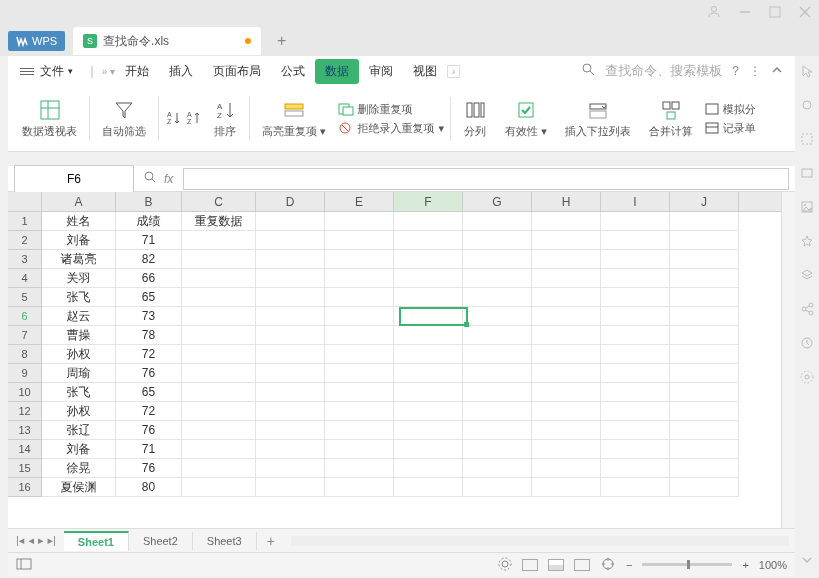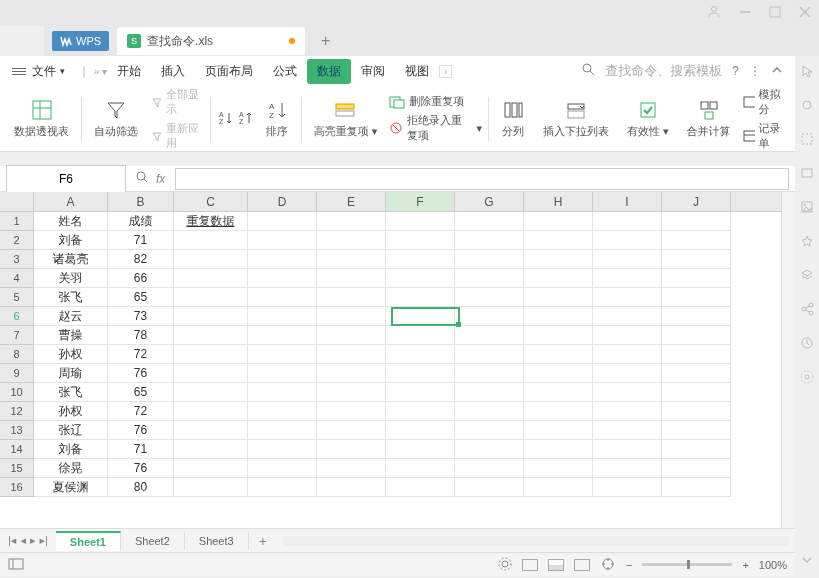--- a/index.html
+++ b/index.html
@@ -3,21 +3,21 @@
 <meta charset="utf-8">
 <style>
 * { margin: 0; padding: 0; box-sizing: border-box; font-family: "Microsoft YaHei", Arial, sans-serif; }
 body { width: 819px; height: 578px; background: #f0f0f0; overflow: hidden; position: relative; }
 
 
 .titlebar { height: 26px; background: #e8e8e8; display: flex; justify-content: flex-end; align-items: center; padding: 0 8px; gap: 18px; }
 .titlebar svg { opacity: 0.4; }
 
 
-.tabrow { height: 30px; background: #e8e8e8; display: flex; align-items: center; padding-left: 8px; margin-left: 44px; }
+.tabrow { height: 30px; background: #e8e8e8; display: flex; align-items: center; padding-left: 8px; }
 .wps-logo { background: #4a8bc2; color: #fff; font-size: 11px; padding: 4px 8px; border-radius: 2px; margin-right: 8px; display:flex; align-items:center; gap:4px;}
 .file-tab { background: #fff; height: 28px; display: flex; align-items: center; padding: 0 10px; border-radius: 4px 4px 0 0; font-size: 12px; color: #555; gap: 6px; }
 .file-tab .ficon { width: 14px; height: 14px; background: #3cb371; border-radius: 2px; display:flex; align-items:center; justify-content:center; color:#fff; font-size:9px;}
 .dot-orange { width: 6px; height: 6px; background: #ff9800; border-radius: 50%; margin-left: 70px; }
 .plus-tab { margin-left: 16px; color: #888; font-size: 16px; }
 
 
 .menubar { height: 30px; background: #fff; display: flex; align-items: center; padding: 0 12px; font-size: 12px; color: #333; gap: 0; }
 .menu-file { display: flex; align-items: center; gap: 4px; margin-right: 10px; }
 .menu-sep { color: #bbb; margin: 0 8px; }
@@ -51,21 +51,21 @@
 .col-h { border-right: 1px solid #ccc; text-align: center; font-size: 12px; color: #555; line-height: 20px; }
 .col-A { width: 74px; } .col-B { width: 66px; } .col-C { width: 74px; }
 .col-D, .col-E, .col-F, .col-G, .col-H, .col-I, .col-J { width: 69px; }
 .col-F.col-h { background: #d8ead8; }
 
 .rows-wrap { display:flex; flex-direction:column;}
 .row { display: flex; height: 19px; }
 .row-h { width: 34px; border-right: 1px solid #ccc; border-bottom: 1px solid #ccc; background: #eaeaea; text-align: center; font-size: 11px; color: #555; line-height: 19px; }
 .row-h.active { color: #3cb371; }
 .cell { border-right: 1px solid #e4e4e4; border-bottom: 1px solid #e4e4e4; font-size: 12px; text-align: center; line-height: 19px; color: #333; }
-.cell.col-A { width: 74px; } .cell.col-B { width: 66px; } .cell.col-C { width: 74px; text-decoration: underline; }
+.cell.col-A { width: 74px; } .cell.col-B { width: 66px; } .cell.col-C { width: 74px; }
 .cell.col-D, .cell.col-E, .cell.col-F, .cell.col-G, .cell.col-H, .cell.col-I, .cell.col-J { width: 69px; }
 
 .selection { position: absolute; border: 2px solid #3cb371; pointer-events: none; }
 .sel-handle { position:absolute; width:5px; height:5px; background:#3cb371; right:-3px; bottom:-3px;}
 
 .vscroll { width: 14px; background: #f4f4f4; border-left:1px solid #ddd;}
 .right-panel { width: 24px; background: #f0f0f0; display:flex; flex-direction:column; align-items:center; gap:16px; padding-top:8px;}
 .right-panel svg { opacity:0.5;}
 
 
@@ -76,21 +76,21 @@
 .sheet-plus { padding: 0 10px; color: #888; font-size:14px;}
 .hscroll-track { flex:1; margin: 0 6px; height:10px; background:#eee;}
 
 
 .statusbar { height: 24px; background: #f4f4f4; border-top: 1px solid #ddd; display: flex; align-items: center; padding: 0 8px; font-size: 11px; color: #666; }
 .status-right { margin-left: auto; display: flex; align-items: center; gap: 10px; }
 .zoom-slider { width: 90px; height: 3px; background: #ccc; position: relative; }
 .zoom-slider::after { content:''; position:absolute; left:45px; top:-3px; width:3px; height:9px; background:#888;}
 .view-btn { width:16px; height:12px; border:1px solid #aaa; }
 
-.main-wrap { display:flex; }
+.main-wrap { display:flex;padding-left:8px; }
 .left-content { flex:1; }
 .grid-inner { flex:1; position:relative;}
 </style>
 </head>
 <body>
 
 <div class="titlebar">
   <span><svg width="14" height="14" viewBox="0 0 14 14">
         <circle cx="7" cy="5" r="2.5" fill="none" stroke="#888"></circle>
         <path d="M2 13c0-3 2-4 5-4s5 1 5 4" fill="none" stroke="#888"></path>
@@ -172,34 +172,20 @@
   </div>
   <div class="ribbon-sep"></div>
   <div class="ribbon-group">
     <span class="ribbon-icon">
             <svg width="22" height="22">
               <path d="M3 4 L19 4 L12 12 L12 19 L10 17 L10 12 Z" fill="none" stroke="#555"></path>
             </svg>
           </span>
     <span class="ribbon-label">自动筛选</span>
   </div>
-  <div class="sub-col">
-    <div class="sub-row disabled">
-            <svg width="14" height="14">
-              <path d="M3 4 L11 4 L8 8 L8 12 L6 10 L6 8 Z" fill="none" stroke="#bbb"></path>
-            </svg>
-            <span>全部显示</span>
-          </div>
-    <div class="sub-row disabled">
-            <svg width="14" height="14">
-              <path d="M3 4 L11 4 L8 8 L8 12 L6 10 L6 8 Z" fill="none" stroke="#bbb"></path>
-            </svg>
-            <span>重新应用</span>
-          </div>
-  </div>
   <div class="ribbon-sep"></div>
   <div class="sub-col" style="align-items:center;">
     <div style="display:flex;gap:4px;">
       <span><svg width="16" height="16">
                 <text x="2" y="7" font-size="7" fill="#555">A</text>
                 <text x="2" y="14" font-size="7" fill="#555">Z</text>
                 <path d="M12 3 L12 13 M10 11 L12 13 L14 11" stroke="#555" fill="none"></path>
               </svg></span>
       <span><svg width="16" height="16">
                 <text x="2" y="7" font-size="7" fill="#555">A</text>
@@ -248,35 +234,35 @@
               <rect x="3" y="4" width="5" height="14" fill="none" stroke="#555"></rect>
               <rect x="10" y="4" width="5" height="14" fill="none" stroke="#555"></rect>
               <rect x="17" y="4" width="3" height="14" fill="none" stroke="#555"></rect>
             </svg>
           </span>
     <span class="ribbon-label">分列</span>
   </div>
   <div class="ribbon-group">
     <span class="ribbon-icon">
             <svg width="22" height="22">
+              <rect x="4" y="4" width="14" height="14" fill="none" stroke="#3cb371"></rect>
+              <path d="M7 11 L10 14 L15 8" fill="none" stroke="#3cb371" stroke-width="2"></path>
+            </svg>
+          </span>
+    <span class="ribbon-label"><span>有效性</span> ▾</span>
+  </div>
+  <div class="ribbon-group">
+    <span class="ribbon-icon">
+            <svg width="22" height="22">
               <rect x="3" y="5" width="16" height="5" fill="none" stroke="#555"></rect>
               <path d="M15 7 L17 9 L19 7" fill="none" stroke="#555"></path>
               <rect x="3" y="12" width="16" height="7" fill="none" stroke="#999"></rect>
             </svg>
           </span>
     <span class="ribbon-label">插入下拉列表</span>
-  </div>
-  <div class="ribbon-group">
-    <span class="ribbon-icon">
-            <svg width="22" height="22">
-              <rect x="4" y="4" width="14" height="14" fill="none" stroke="#3cb371"></rect>
-              <path d="M7 11 L10 14 L15 8" fill="none" stroke="#3cb371" stroke-width="2"></path>
-            </svg>
-          </span>
-    <span class="ribbon-label"><span>有效性</span> ▾</span>
   </div>
   <div class="ribbon-group">
     <span class="ribbon-icon">
             <svg width="22" height="22">
               <rect x="3" y="3" width="7" height="7" fill="none" stroke="#555"></rect>
               <rect x="12" y="3" width="7" height="7" fill="none" stroke="#555"></rect>
               <rect x="7" y="13" width="8" height="7" fill="none" stroke="#3cb371"></rect>
             </svg>
           </span>
     <span class="ribbon-label">合并计算</span>

